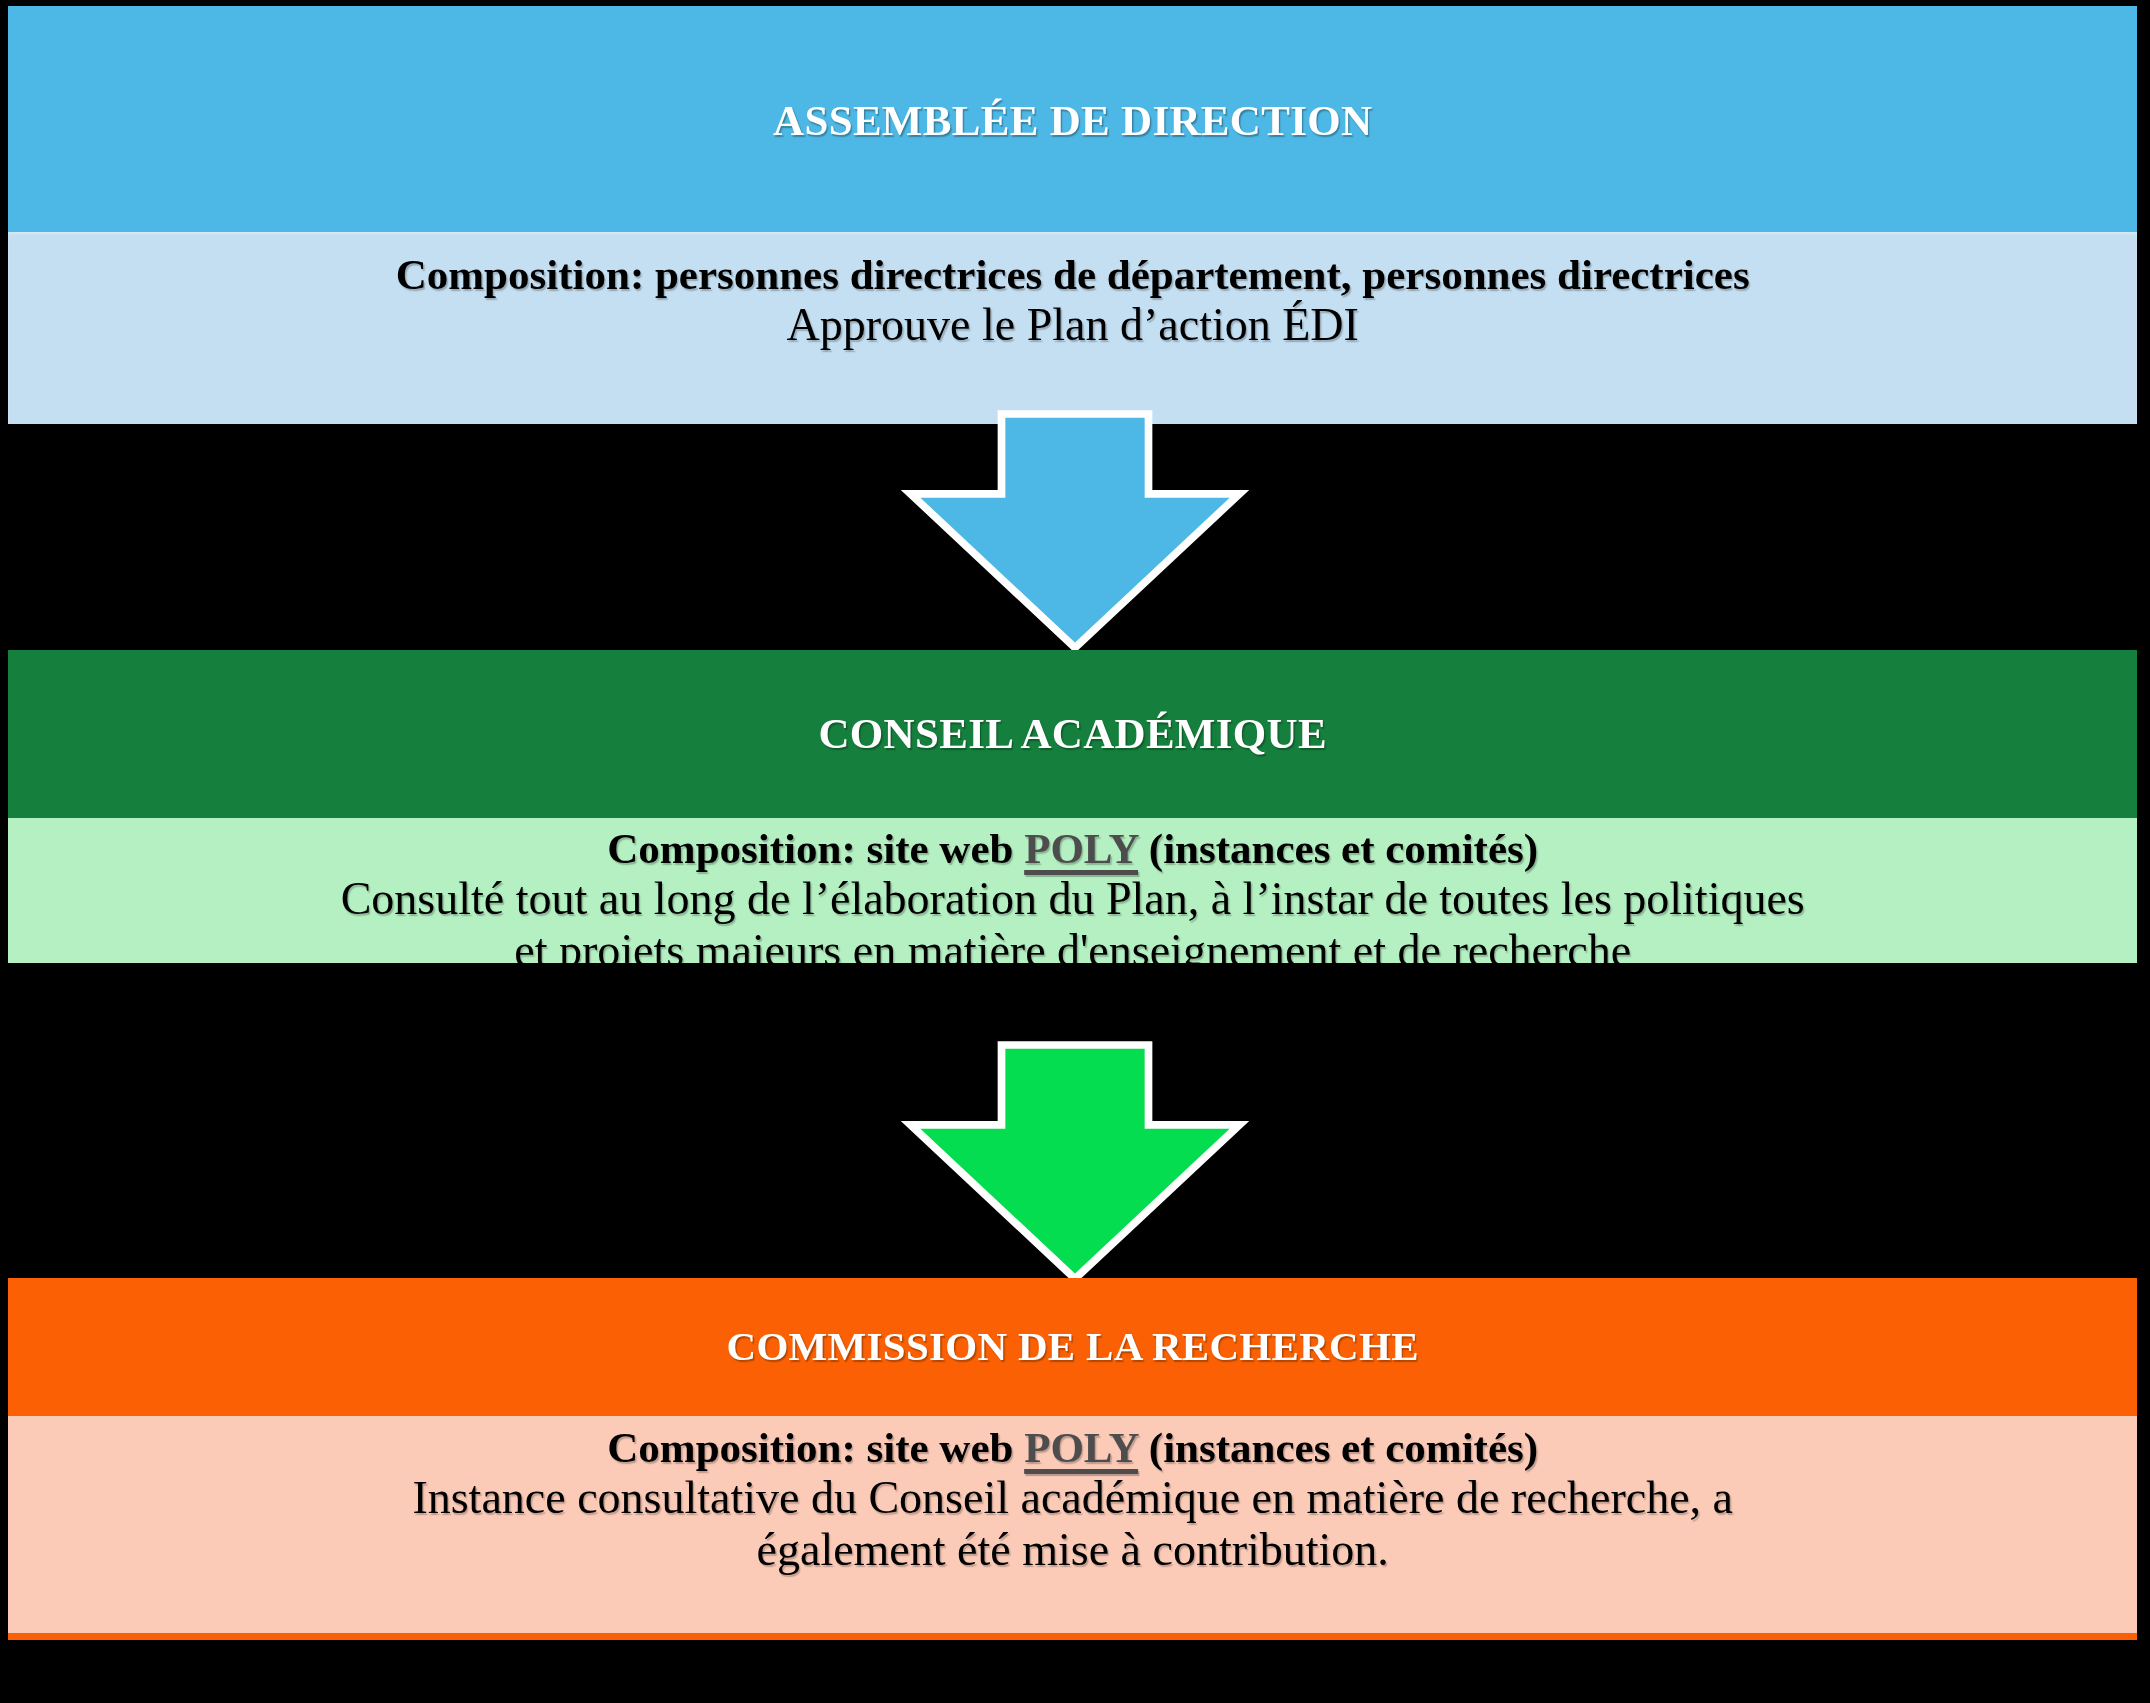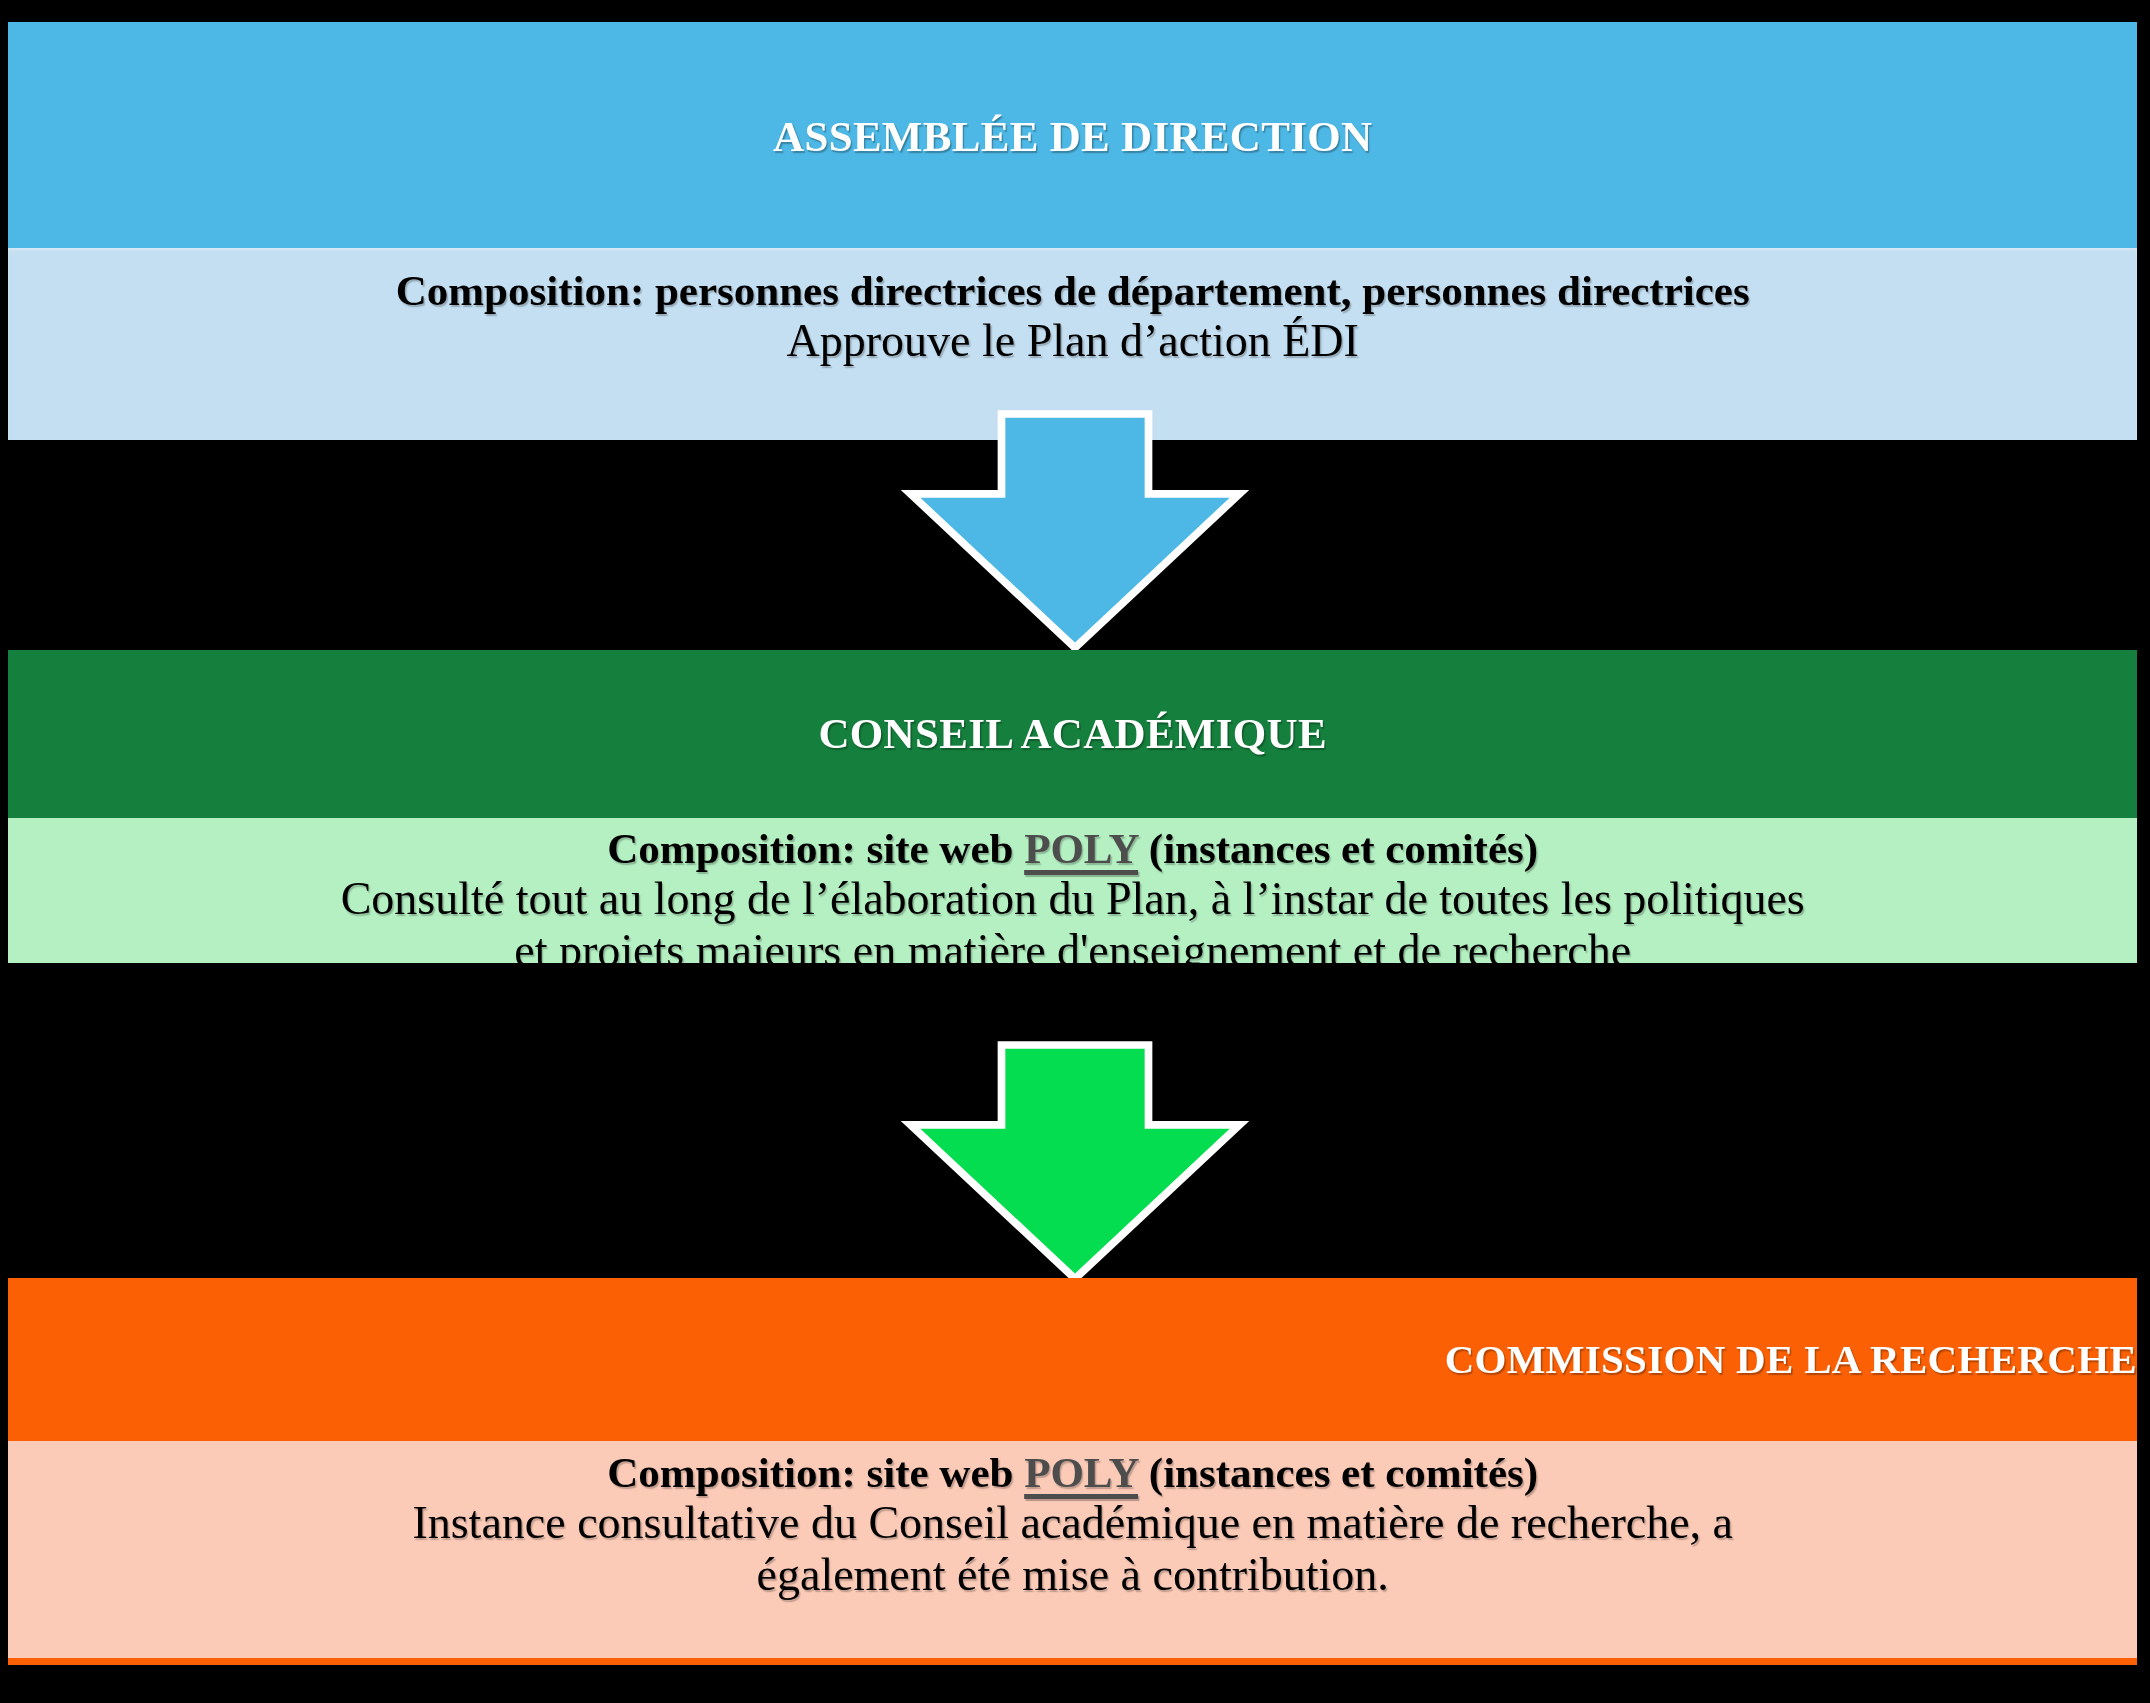--- a/index.html
+++ b/index.html
@@ -70,21 +70,20 @@
     text-decoration-thickness: 4.9px;
     text-underline-offset: 7px;
   }
 
   
   #node-direction { top: 5.6px; }
   #node-direction .node-header {
     background: #4db8e5;
     height: 226px;
     padding-top: 4.2px;
-    margin-top: 16px;
   }
   #node-direction .node-body {
     background: #c4dff2;
     height: 192px;
     padding-top: 18px;
     box-shadow: 0 2.1px 2.8px rgba(255,255,255,0.35) inset;
   }
 
   
   #node-conseil { top: 650px; }
@@ -95,22 +94,21 @@
   #node-conseil .node-body {
     background: #b4f0c2;
     height: 145px;
     padding-top: 5.6px;
   }
 
   
   #node-commission { top: 1278px; }
   #node-commission .node-header {
     background: #fb6104;
-    height: 163px;
-    justify-content: flex-end;
+    height: 138px;
   }
   #node-commission .node-body {
     background: #fccbb8;
     height: 224px;
     padding-top: 7px;
     border-bottom: 7px solid #fb6104;
   }
   #node-commission .node-title { font-size: 41px; }
 
   

